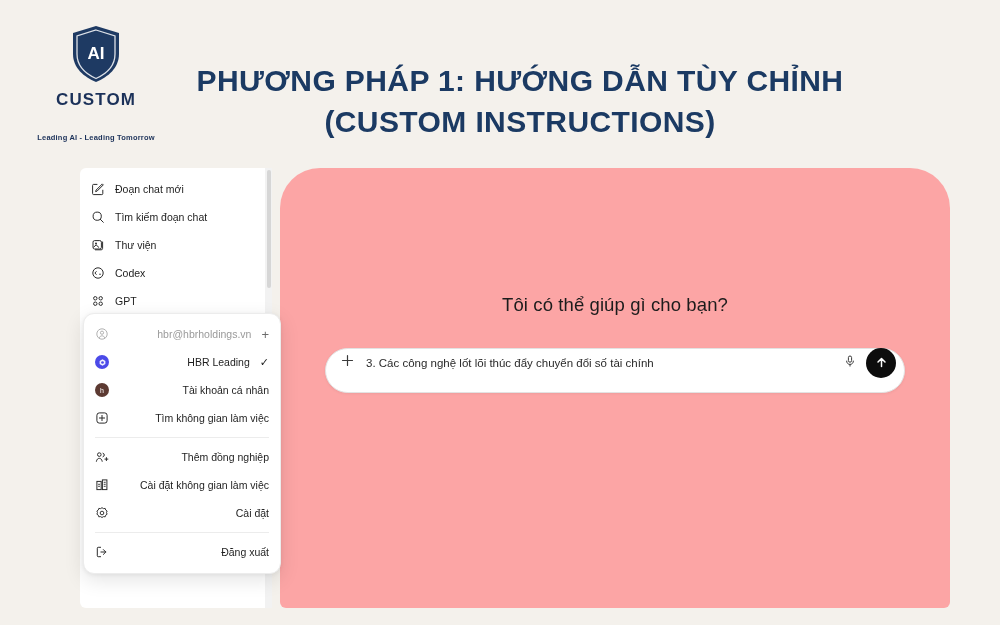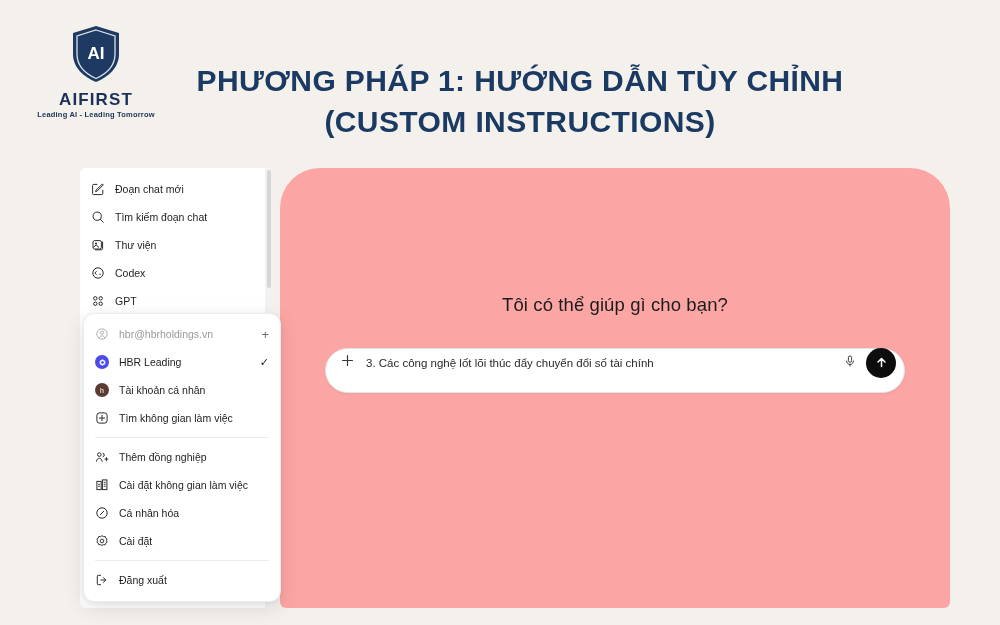--- a/index.html
+++ b/index.html
@@ -27,21 +27,21 @@
     margin: 0 auto 6px;
     position: relative;
   }
   .brand-name {
     font-size: 17px;
     letter-spacing: 1.1px;
     font-weight: 700;
     color: #1b3159;
   }
   .brand-tag {
-    margin-top: 0;
+    margin-top: 23px;
     font-size: 7.5px;
     font-weight: 700;
     letter-spacing: .2px;
     color: #1b3159;
   }
 
   
   .headline {
     position: absolute;
     left: 180px;
@@ -169,20 +169,21 @@
   }
   .dd-item {
     display: flex;
     align-items: center;
     gap: 10px;
     height: 28px;
     padding: 0 11px;
     font-size: 10.5px;
     color: #1d1d1d;
     white-space: nowrap;
+    text-align: right;
   }
   .dd-item .ic { width: 14px; height: 14px; flex: none; display: block; }
   .dd-item .lbl { flex: 1; }
   .dd-email { color: #9a9a9a; }
   .dd-sep {
     height: 1px;
     background: #ececec;
     margin: 5px 11px;
   }
   .avatar {
@@ -205,21 +206,21 @@
 <body>
 
 <div class="brand">
   <div class="shield">
     <svg viewBox="0 0 52 60" width="52" height="60">
       <path d="M26 2 L49 9 V30 C49 44 38 53 26 58 C14 53 3 44 3 30 V9 Z" fill="#1e3a63"></path>
       <path d="M26 6 L45 12 V30 C45 42 36 50 26 54.5 C16 50 7 42 7 30 V12 Z" fill="none" stroke="#ffffff" stroke-width="1.3" opacity=".85"></path>
       <text x="26" y="35" text-anchor="middle" font-family="Liberation Sans, sans-serif" font-size="17" font-weight="700" fill="#ffffff">AI</text>
     </svg>
   </div>
-  <div class="brand-name">AIFIRST</div>
+  <div class="brand-name">CUSTOM</div>
   <div class="brand-tag">Leading AI - Leading Tomorrow</div>
 </div>
 
 <div class="headline">PHƯƠNG PHÁP 1: HƯỚNG DẪN TÙY CHỈNH (CUSTOM INSTRUCTIONS)</div>
 
 <div class="app">
 
   <div class="main">
     <div class="greeting">Tôi có thể giúp gì cho bạn?</div>
 
@@ -367,29 +368,20 @@
       <span class="ic">
         <svg width="14" height="14" viewBox="0 0 14 14">
           <rect x="1.9" y="3.4" width="4.3" height="8.2" fill="none" stroke="#2b2b2b" stroke-width="1"></rect>
           <rect x="7.4" y="1.9" width="4.5" height="9.7" fill="none" stroke="#2b2b2b" stroke-width="1"></rect>
           <path d="M9.1 4.3h1.2M9.1 6.3h1.2M9.1 8.3h1.2M3.5 6.3h1.1M3.5 8.3h1.1" stroke="#2b2b2b" stroke-width=".9" stroke-linecap="round"></path>
         </svg>
       </span>
       <span class="lbl">Cài đặt không gian làm việc</span>
     </div>
 
-    <div class="dd-item">
-      <span class="ic">
-        <svg width="14" height="14" viewBox="0 0 14 14">
-          <circle cx="7" cy="7" r="5.2" fill="none" stroke="#2b2b2b" stroke-width="1"></circle>
-          <path d="M8.9 5.1L6.6 7.4 5.1 8.9l1.5-1.5z" fill="none" stroke="#2b2b2b" stroke-width="1" stroke-linejoin="round"></path>
-        </svg>
-      </span>
-      <span class="lbl">Cá nhân hóa</span>
-    </div>
 
     <div class="dd-item">
       <span class="ic">
         <svg width="14" height="14" viewBox="0 0 14 14">
           <path d="M7 1.7l1.5.9 1.7-.2.5 1.6 1.4 1-.6 1.6.6 1.6-1.4 1-.5 1.6-1.7-.2-1.5.9-1.5-.9-1.7.2-.5-1.6-1.4-1 .6-1.6-.6-1.6 1.4-1 .5-1.6 1.7.2z" fill="none" stroke="#2b2b2b" stroke-width=".95" stroke-linejoin="round"></path>
           <circle cx="7" cy="7" r="1.8" fill="none" stroke="#2b2b2b" stroke-width=".95"></circle>
         </svg>
       </span>
       <span class="lbl">Cài đặt</span>
     </div>

